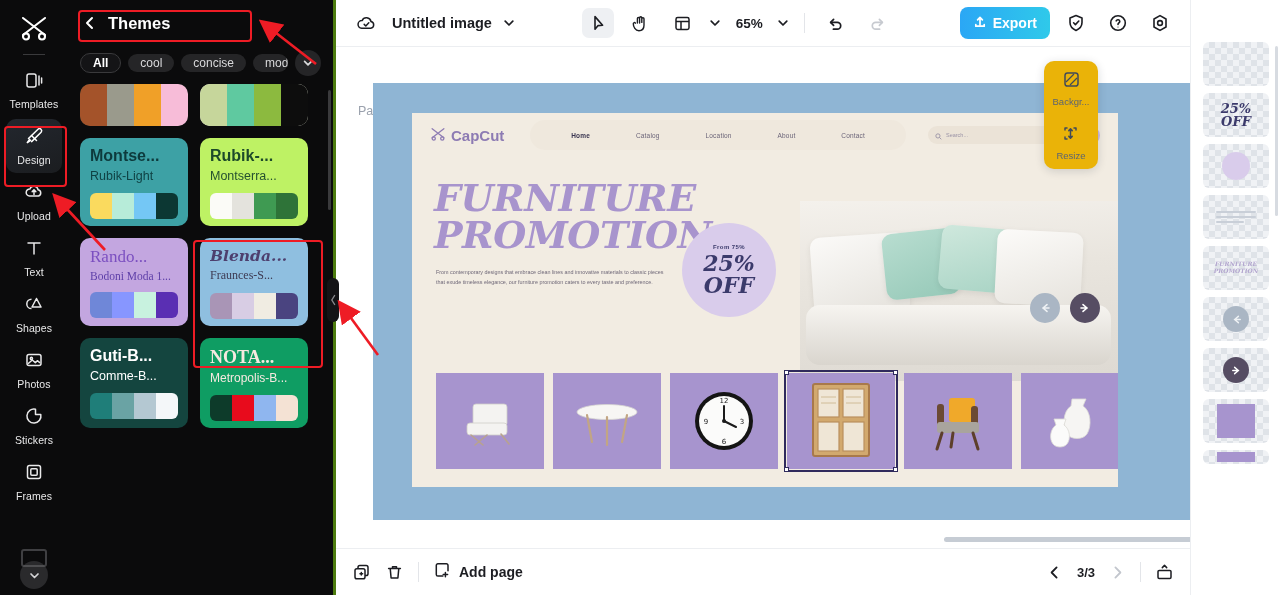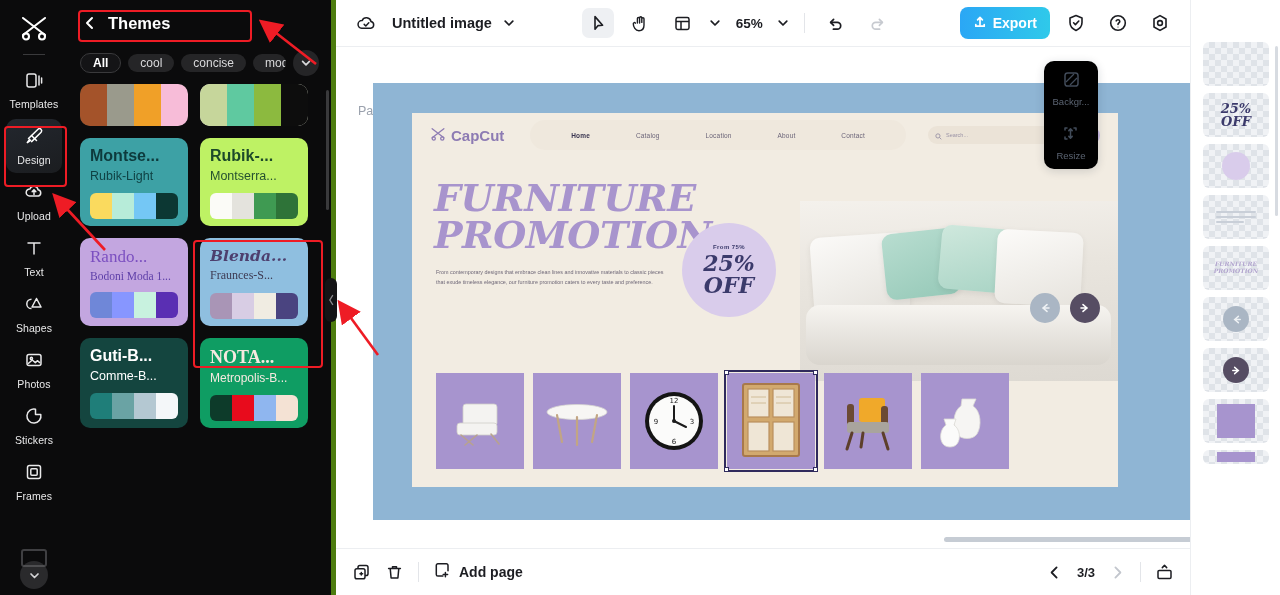--- a/index.html
+++ b/index.html
@@ -32,21 +32,21 @@
   }
   .rail-bottom { position: absolute; bottom: 6px; left: 0; width: 68px; display:flex; flex-direction:column; align-items:center; }
   .rail-peek { width: 26px; height: 18px; border: 2px solid #6c6c70; border-radius: 3px; opacity:.55; margin-bottom:-8px;}
 
   
   .ann-box { position: absolute; border: 2.5px solid #ee1c25; border-radius: 4px; pointer-events:none; z-index: 60; }
 
   
   .panel {
     width: 268px; height: 595px; background: #0b0b0c; flex: 0 0 268px;
-    position: relative; border-right: 5px solid #4d7c0f;
+    position: relative; border-right: 3px solid #4d7c0f;
   }
   .panel-head { height: 46px; display:flex; align-items:center; gap: 10px; padding: 0 14px; }
   .panel-back { color:#fff; display:flex; align-items:center; cursor:pointer; }
   .panel-title { color:#fff; font-size: 16.5px; font-weight: 700; }
   .chips { display:flex; gap: 7px; padding: 0 12px; align-items:center; overflow:hidden; height: 34px; }
   .chip {
     background:#252527; color:#d9d9db; font-size: 12px; border-radius: 13px;
     padding: 2px 12px; white-space:nowrap; cursor:pointer;
   }
   .chip.active { background:#141416; color:#fff; font-weight:700; border:1px solid #3a3a3c; }
@@ -144,29 +144,29 @@
   }
   .sofa { position:absolute; right: 0; top: 44px; width: 318px; height: 180px; overflow:hidden; }
   .sofa-back { position:absolute; inset:0; background: linear-gradient(175deg,#f4f1ec 0%, #e9e5de 40%, #ddd9d2 100%); }
   .cush { position:absolute; border-radius: 10px; }
   .arrows { position:absolute; right: 18px; bottom: 16px; display:flex; gap: 10px; }
   .arr { width: 30px; height: 30px; border-radius:50%; display:flex; align-items:center; justify-content:center; }
   .arr.l { background:#aab6c4; }
   .arr.r { background:#564d63; }
 
   .tiles { position:absolute; left: 24px; bottom: 18px; display:flex; gap: 9px; }
-  .tile { width: 88px; height: 96px; background:#a794ce; display:flex; align-items:center; justify-content:center; position:relative; }
+  .tile { width: 108px; height: 96px; background:#a794ce; display:flex; align-items:center; justify-content:center; position:relative; }
   .tile.selected { outline: 2px solid #2f2a5c; outline-offset: 1px; }
   .tile .handle { position:absolute; width:5px; height:5px; background:#fff; border:1px solid #2f2a5c; }
   .hl-tl{left:-3px;top:-3px}.hl-tr{right:-3px;top:-3px}.hl-bl{left:-3px;bottom:-3px}.hl-br{right:-3px;bottom:-3px}
 
   .h-scroll { position:absolute; left: 608px; bottom: 6px; width: 302px; height: 5px; background:#c6ccd4; border-radius:3px; }
 
   .float-panel {
-    position:absolute; right: 92px; top: 14px; width: 54px; height: 108px; background:#000000;
+    position:absolute; right: 92px; top: 14px; width: 54px; height: 108px; background:#eab308;
     border-radius: 10px; box-shadow: 0 2px 10px rgba(20,30,50,.16);
     display:flex; flex-direction:column; align-items:center; justify-content:center; gap: 17px; z-index: 20;
   }
   .fp-item { display:flex; flex-direction:column; align-items:center; gap:3px; cursor:pointer; }
   .fp-item .fp-l { font-size: 9.5px; color:#5b6472; max-width: 46px; overflow:hidden; white-space:nowrap; }
 
   .bottombar {
     height: 47px; flex: 0 0 47px; border-top: 1px solid #eceef1; background:#fff;
     display:flex; align-items:center; padding: 0 16px; gap: 14px;
   }

